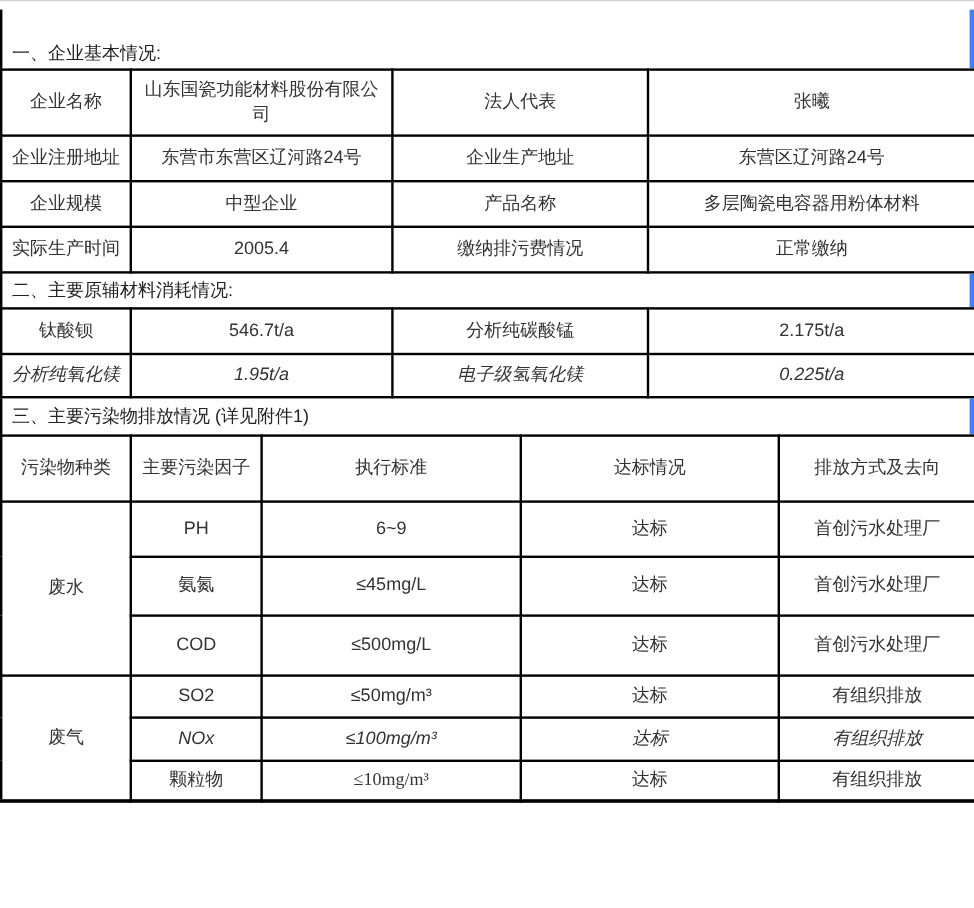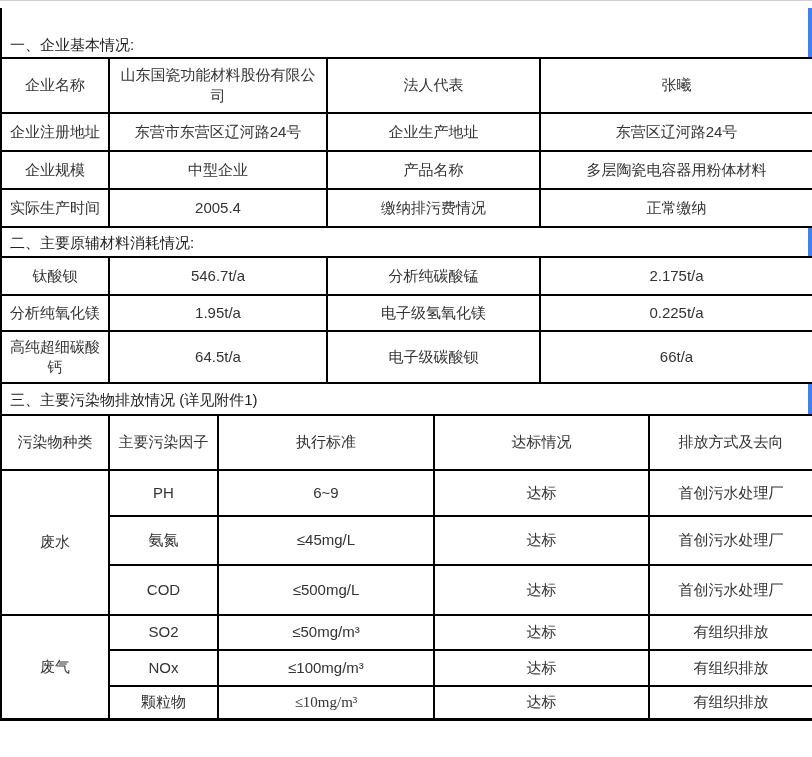--- a/index.html
+++ b/index.html
@@ -44,21 +44,21 @@
   }
   table.tbl3 { border-bottom: 3px solid #000; }
 
   
   tr.h55 { height: 55px; }
   tr.h49 { height: 49px; margin-top: 32px; }
   tr.h50 { height: 50px; }
   tr.h52 { height: 52px; }
   tr.h46 { height: 46px; }
   tr.h38 { height: 38px; }
-  tr.h36 { height: 36px; }
+  tr.h36 { height: 36px; font-style: italic; }
   tr.h35 { height: 35px; }
   tr.h33 { height: 33px; font-family: Liberation Serif, serif; }
 </style>
 </head>
 <body>
 
 <div class="top-line"></div>
 
 <div class="content">
 
@@ -114,26 +114,20 @@
       <td>546.7t/a</td>
       <td>分析纯碳酸锰</td>
       <td>2.175t/a</td>
     </tr>
     <tr class="h36">
       <td>分析纯氧化镁</td>
       <td>1.95t/a</td>
       <td>电子级氢氧化镁</td>
       <td>0.225t/a</td>
     </tr>
-    <tr class="h52">
-      <td>高纯超细碳酸钙</td>
-      <td>64.5t/a</td>
-      <td>电子级碳酸钡</td>
-      <td>66t/a</td>
-    </tr>
   </tbody>
     </table>
 
   <div class="sec-title t3">三、主要污染物排放情况 (详见附件1)</div>
 
   <table class="tbl tbl3">
     <colgroup>
         <col style="width:108px">
         <col style="width:109px">
         <col style="width:216px">

